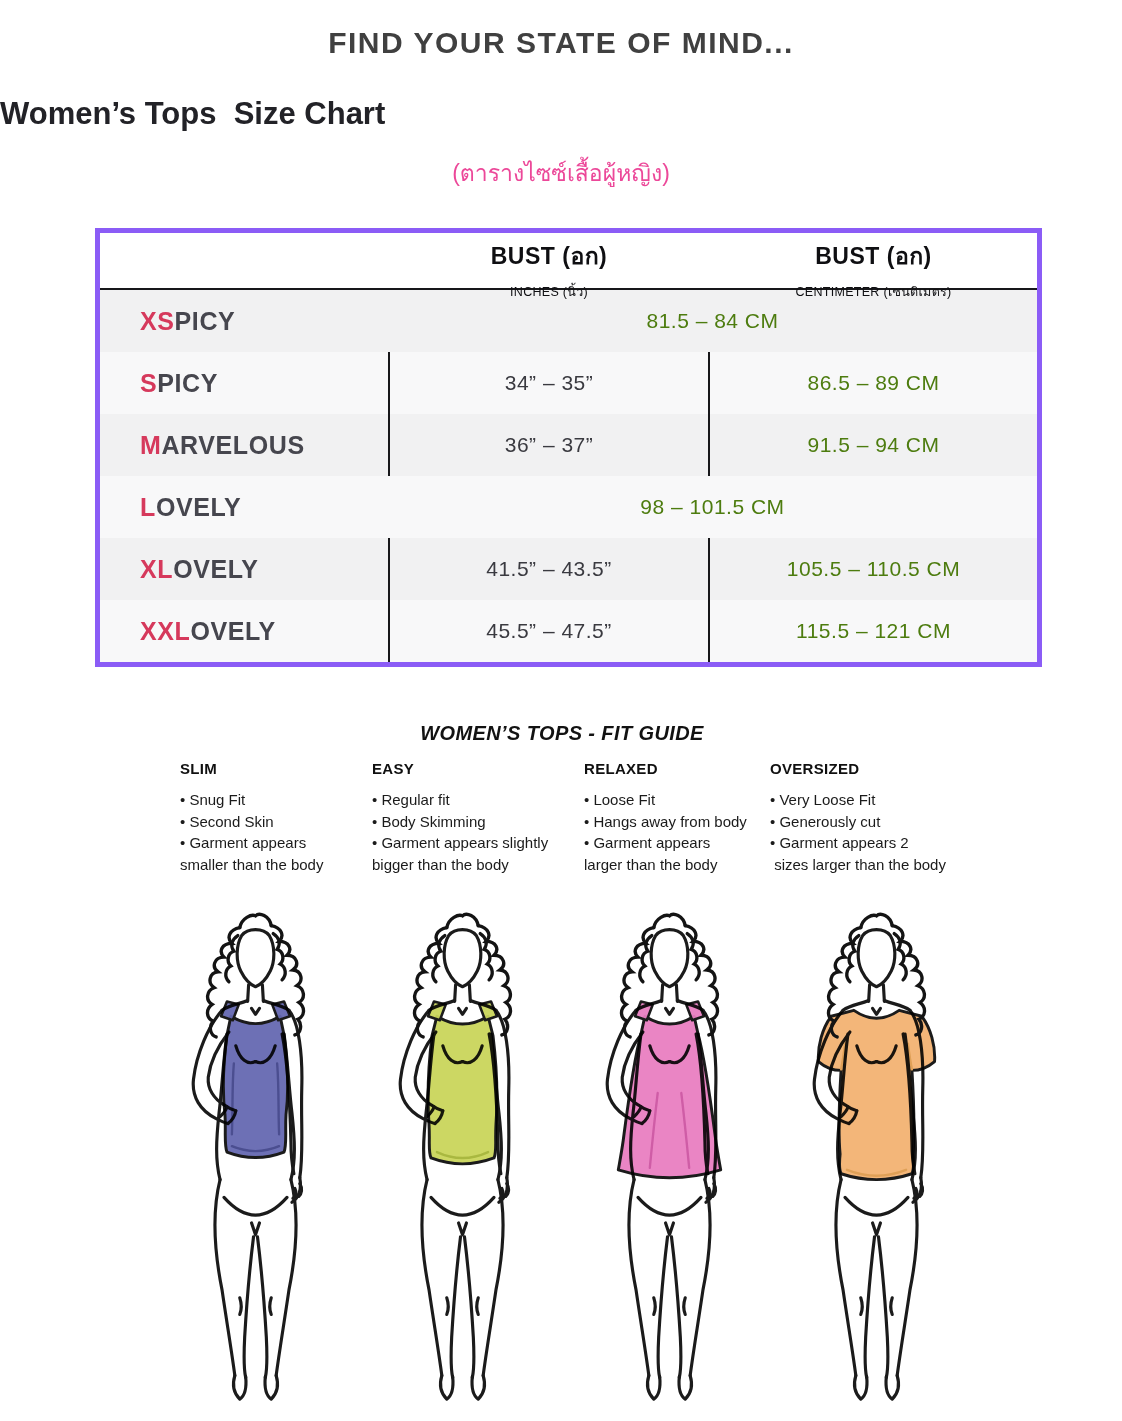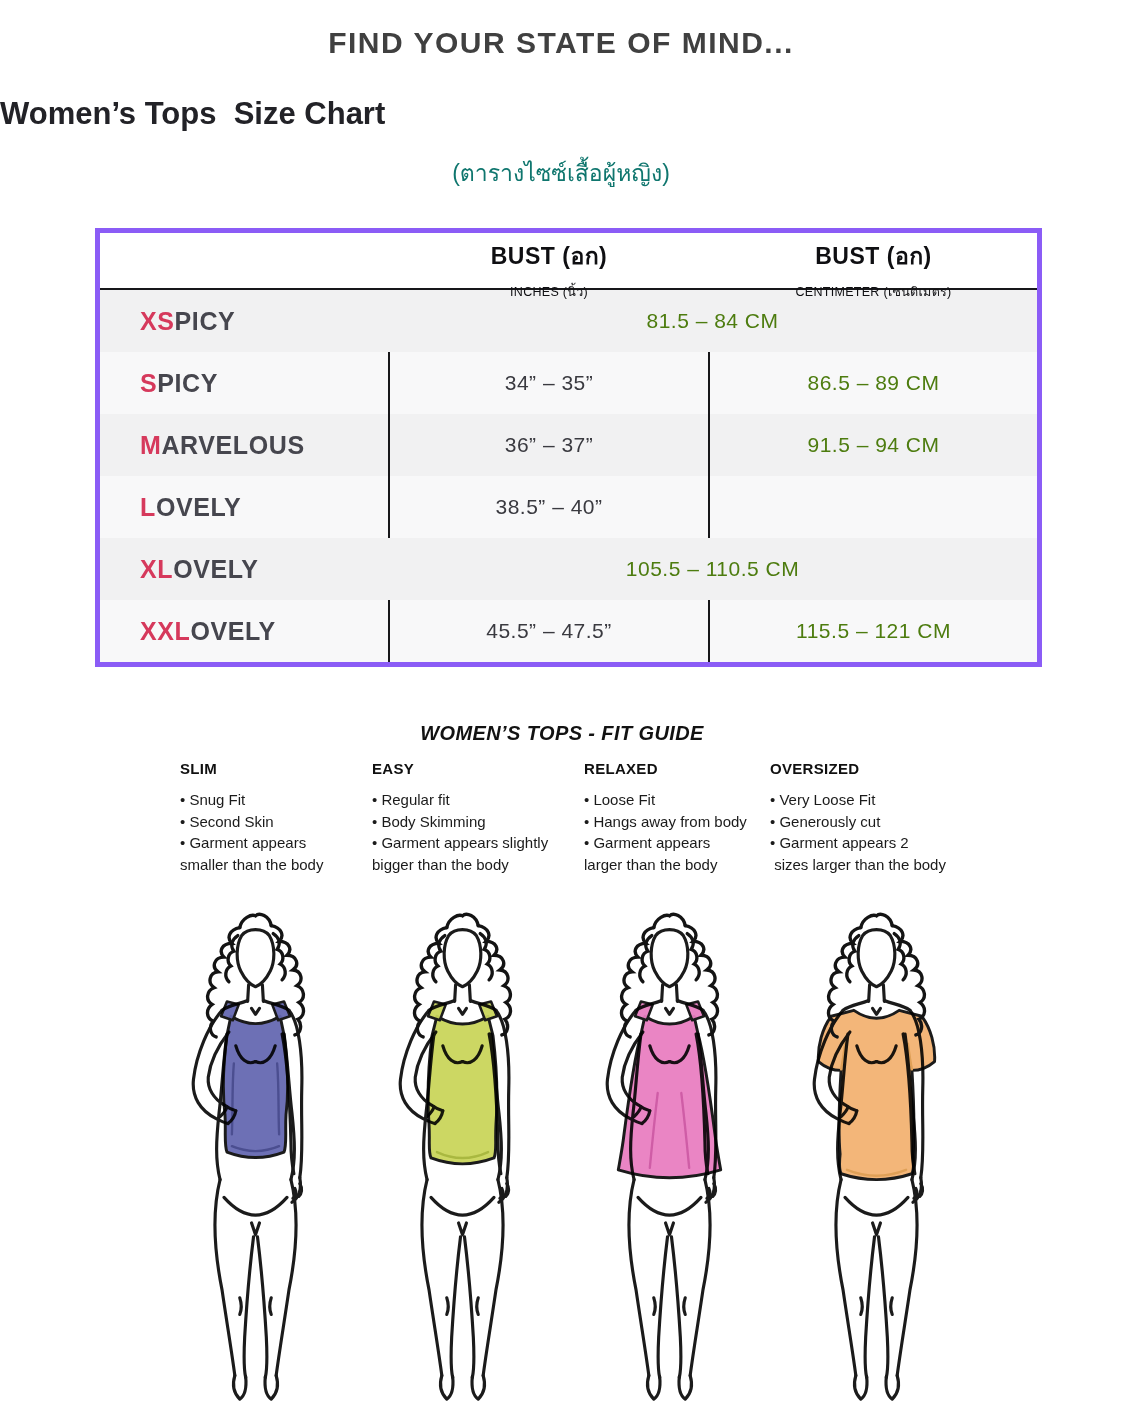--- a/index.html
+++ b/index.html
@@ -5,21 +5,21 @@
   html,body{margin:0;padding:0;background:#ffffff;}
   .page{position:relative;width:1122px;height:1421px;background:#fff;overflow:hidden;
         font-family:"Liberation Sans","DejaVu Sans",sans-serif;}
 
   
   .title{position:absolute;top:26px;left:0;width:100%;text-align:center;margin:0;
          font-size:30px;font-weight:bold;letter-spacing:1.5px;color:#404040;}
   .subtitle{position:absolute;top:96px;left:0;width:100%;text-align:left;margin:0;
             font-size:31px;font-weight:600;color:#222227;white-space:pre;}
   .thai-sub{position:absolute;top:155px;left:0;width:100%;text-align:center;
-            font-size:23px;font-weight:500;color:#0f766e;}
+            font-size:23px;font-weight:500;color:#ec4899;}
 
   
   .size-table{position:absolute;top:228px;left:95px;width:947px;box-sizing:border-box;
               border:5px solid #8b5cf6;background:#fff;}
   .thead{display:flex;height:55px;border-bottom:2px solid #17171a;}
   .th{box-sizing:border-box;text-align:center;padding-top:5px;}
   .th-0{width:288px;}
   .th-1{width:322px;}
   .th-2{flex:1;}
   .th-main{font-size:23px;font-weight:bold;color:#0f0f12;letter-spacing:0.5px;}
@@ -95,27 +95,28 @@
             <span>ARVELOUS</span>
           </div>
           <div class="c-in">36” – 37”</div>
           <div class="c-cm">91.5 – 94 CM</div>
         </div>
         <div class="t-row">
           <div class="c-name">
             <span class="accent">L</span>
             <span>OVELY</span>
           </div>
-          <div class="c-in">38.5” – 40”</div>
+          <div class="c-cm">98 – 101.5 CM</div>
         </div>
         <div class="t-row">
           <div class="c-name">
             <span class="accent">XL</span>
             <span>OVELY</span>
           </div>
+          <div class="c-in">41.5” – 43.5”</div>
           <div class="c-cm">105.5 – 110.5 CM</div>
         </div>
         <div class="t-row">
           <div class="c-name">
             <span class="accent">XXL</span>
             <span>OVELY</span>
           </div>
           <div class="c-in">45.5” – 47.5”</div>
           <div class="c-cm">115.5 – 121 CM</div>
         </div>

